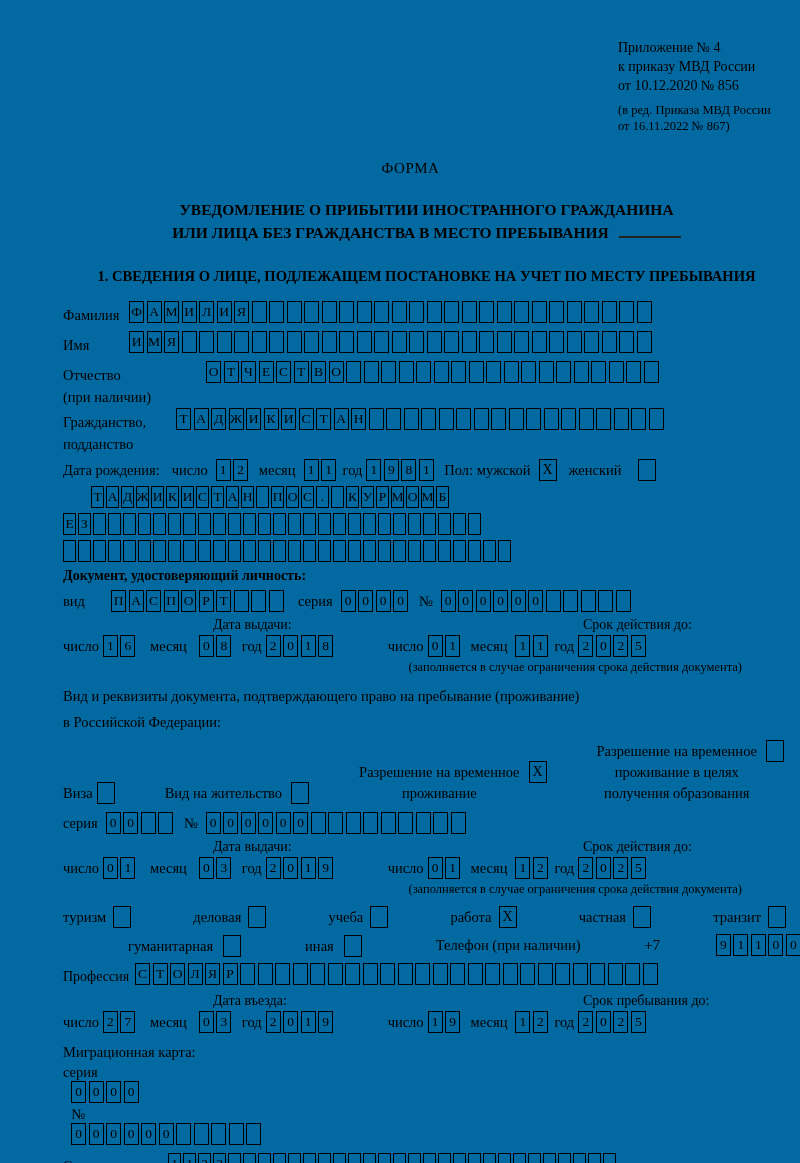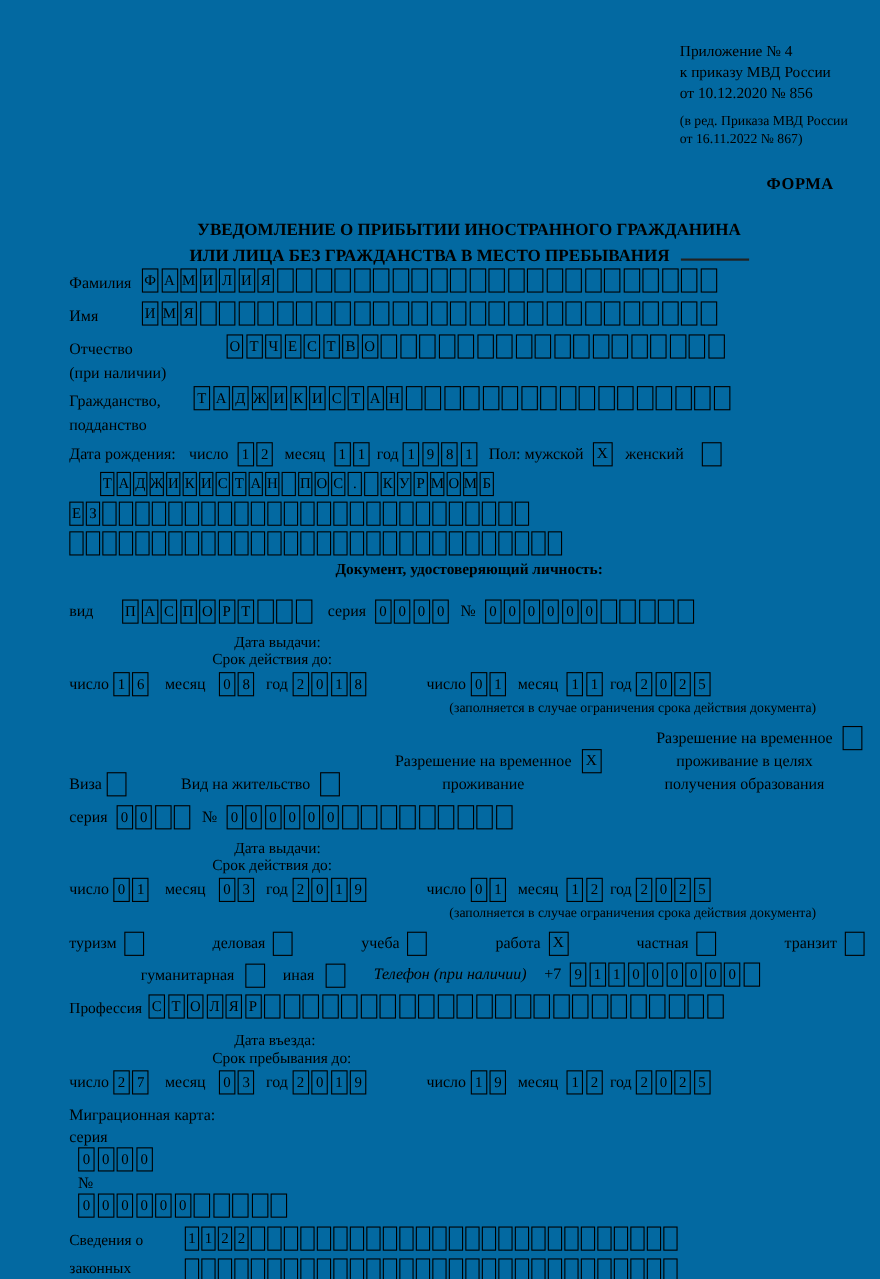--- a/index.html
+++ b/index.html
@@ -3,21 +3,21 @@
 <meta charset="utf-8">
 <style>
   * { margin:0; padding:0; box-sizing:border-box; }
   html,body { background:#fff; }
   body { font-family:"Liberation Serif","DejaVu Serif",serif; color:#000; }
   .page { width:800px; height:1163px; background:#0369a1; padding:38px 10px 10px 63px; overflow:hidden; }
 
   
   .appendix { margin-left:555px; font-size:14px; line-height:19px; }
   .amendment { margin-left:555px; margin-top:7px; font-size:12.5px; line-height:16px; }
-  .forma { text-align:right; padding-right:32px; font-weight:bold; font-size:15px; margin-top:26px; letter-spacing:.5px; }
+  .forma { text-align:center; padding-right:32px; font-weight:normal; font-size:15px; margin-top:26px; letter-spacing:.5px; }
 
   .title { text-align:center; font-weight:bold; font-size:15.5px; line-height:23px; margin-top:21px; }
   .blank-line { display:inline-block; width:62px; border-bottom:2px solid #222; height:14px; margin-left:10px; }
   .sec-heading { text-align:center; font-weight:bold; font-size:14.6px; margin-top:24px; margin-bottom:16px; }
 
   
   .frow { display:flex; align-items:flex-start; margin-bottom:5px; font-size:14.5px; }
   .flabel { flex:0 0 auto; padding-top:3px; line-height:22px; }
   .w66 { width:66px; } .w143 { width:143px; } .w113 { width:113px; } .w120 { width:120px; } .w105 { width:105px; }
 
@@ -27,40 +27,40 @@
           font-size:13.5px; flex:0 0 auto; }
   .tight .cell { width:13px; margin-right:2px; }
   .cellcol { display:flex; flex-direction:column; gap:5px; }
 
   .cb { width:18px; height:22px; border:1.5px solid #000; display:inline-flex;
         align-items:center; justify-content:center; font-size:14px; flex:0 0 auto; }
 
   .inlbl { padding-top:3px; white-space:nowrap; }
   .gap4{margin-left:4px;} .gap8{margin-left:8px;} .gap12{margin-left:12px;} .gap16{margin-left:16px;}
 
-  .doc-heading { text-align:center; font-weight:bold; font-size:14px; margin:6px 0 18px 0; }
-
-  .dates-captions { display:flex; font-size:14px; margin-top:10px;flex-direction:column; }
+  .doc-heading { text-align:left; font-weight:bold; font-size:14px; margin:6px 0 6px 0; }
+
+  .dates-captions { display:flex; font-size:14px; margin-top:0; }
   .dates-captions > div:first-child { width:390px; padding-left:150px; }
   .dates-captions > div:last-child { padding-left:130px; }
   .dates-row { display:flex; align-items:flex-start; font-size:14.5px; margin-top:2px; }
   .dgroup { display:flex; align-items:flex-start; }
   .dgroup-right { margin-left:52px; }
   .note { text-align:right; font-size:12.5px; padding-right:48px; margin:3px 0 8px 0; }
 
   .intro { font-size:14.5px; line-height:26px; margin-top:4px; }
 
   .opts-row { display:flex; justify-content:space-between; align-items:flex-end; margin-top:4px; padding-right:6px; font-size:14.5px; }
   .opt { display:flex; align-items:flex-start; }
   .opt .lbl { text-align:center; line-height:21px; padding-top:2px; }
   .opt .cb { margin-left:9px; margin-top:1px; }
 
   .purpose-row { display:flex; justify-content:space-between; align-items:flex-start; padding-right:4px; font-size:14.5px; margin-bottom:6px; }
   .purpose-row .opt .cb { margin-left:7px; }
-  .purpose2 { display:flex; align-items:flex-start; font-size:14.5px; margin-bottom:6px; padding-left:65px; }
+  .purpose2 { display:flex; align-items:flex-start; font-size:14.5px; margin-bottom:6px; padding-left:65px;gap:48px; }
   .indent28 { margin-left:28px; }
 </style>
 </head>
 <body>
 
 <div class="page">
 
   <div class="appendix">
     <div>Приложение № 4</div>
     <div>к приказу МВД России</div>
@@ -70,20 +70,21 @@
     <div>(в ред. Приказа МВД России</div>
     <div>от 16.11.2022 № 867)</div>
   </div>
   <div class="forma">ФОРМА</div>
 
   <div class="title">
     <div>УВЕДОМЛЕНИЕ О ПРИБЫТИИ ИНОСТРАННОГО ГРАЖДАНИНА</div>
     <div><span>ИЛИ ЛИЦА БЕЗ ГРАЖДАНСТВА В МЕСТО ПРЕБЫВАНИЯ</span><span class="blank-line"></span></div>
   </div>
 
+  <div class="sec-heading">1. СВЕДЕНИЯ О ЛИЦЕ, ПОДЛЕЖАЩЕМ ПОСТАНОВКЕ НА УЧЕТ ПО МЕСТУ ПРЕБЫВАНИЯ</div>
 
   <div class="frow">
     <div class="flabel w66">Фамилия</div>
     <div class="cells">
         <span class="cell filled">Ф</span>
         <span class="cell filled">А</span>
         <span class="cell filled">М</span>
         <span class="cell filled">И</span>
         <span class="cell filled">Л</span>
         <span class="cell filled">И</span>
@@ -418,20 +419,24 @@
       <div class="cells gap4">
           <span class="cell filled">2</span>
           <span class="cell filled">0</span>
           <span class="cell filled">2</span>
           <span class="cell filled">5</span>
         </div>
     </div>
   </div>
   <div class="note">(заполняется в случае ограничения срока действия документа)</div>
 
+  <div class="intro">
+    <div>Вид и реквизиты документа, подтверждающего право на пребывание (проживание)</div>
+    <div>в Российской Федерации:</div>
+  </div>
 
   <div class="opts-row">
     <div class="opt">
       <div class="lbl">Виза</div>
       <span class="cb" style="margin-left:4px;"></span>
     </div>
     <div class="opt">
       <div class="lbl">Вид на жительство</div>
       <span class="cb"></span>
     </div>
@@ -555,21 +560,21 @@
 
   <div class="purpose2">
     <div class="opt">
       <div class="lbl">гуманитарная</div>
       <span class="cb" style="margin-left:10px;"></span>
     </div>
     <div class="opt gap16">
       <div class="lbl">иная</div>
       <span class="cb" style="margin-left:10px;"></span>
     </div>
-    <div class="inlbl" style="margin-left:26px;font-style:italic;">Телефон (при наличии)</div>
+    <div class="inlbl" style="margin-left:26px;">Телефон (при наличии)</div>
     <div class="inlbl gap16">+7</div>
     <div class="cells gap8">
         <span class="cell filled">9</span>
         <span class="cell filled">1</span>
         <span class="cell filled">1</span>
         <span class="cell filled">0</span>
         <span class="cell filled">0</span>
         <span class="cell filled">0</span>
         <span class="cell filled">0</span>
         <span class="cell filled">0</span>

